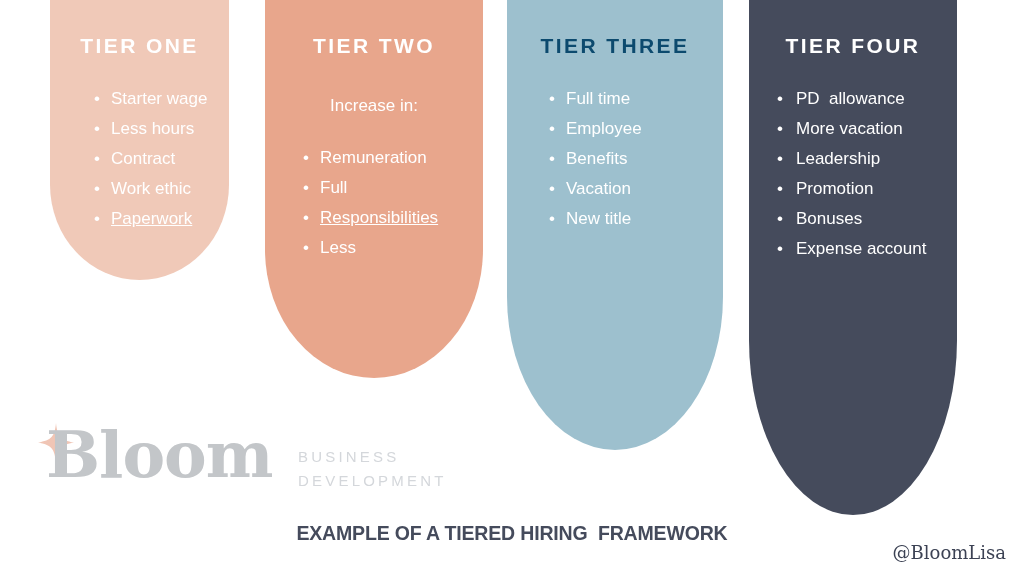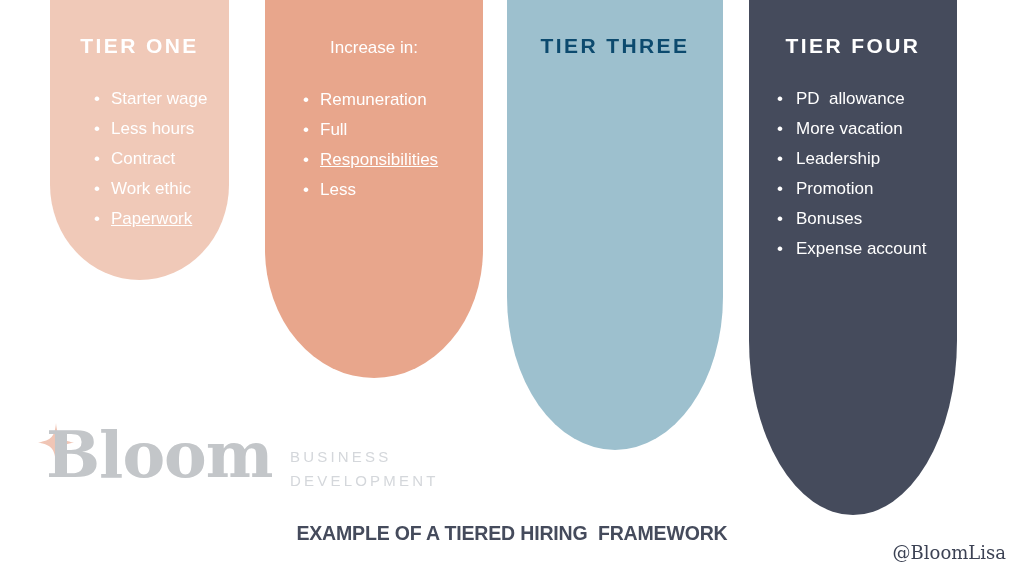--- a/index.html
+++ b/index.html
@@ -118,21 +118,21 @@
     font-family: "DejaVu Serif", serif;
     font-weight: bold;
     font-size: 64px;
     line-height: 72px;
     letter-spacing: -1px;
     color: #c3c6c9;
     margin: 0;
   }
   .logo-tagline {
     position: absolute;
-    left: 256px;
+    left: 264px;
     top: 30px;
     color: #d4d7db;
     font-size: 15px;
     letter-spacing: 3.2px;
     line-height: 24px;
   }
   .logo-tagline div { white-space: nowrap; }
 
   
   .caption {
@@ -171,34 +171,42 @@
       <li style="color: rgb(255, 255, 255);">Contract</li>
       <li style="color: rgb(255, 255, 255);">Work ethic</li>
       <li style="color: rgb(255, 255, 255); text-decoration: underline;">Paperwork</li>
     </ul>
   </div>
 </div>
 
 <div class="column" id="col-2">
   <div class="column-body" style="background: rgb(232, 166, 140);"></div>
   <div class="column-content">
+    <h2 class="tier-title" style="color: rgb(255, 255, 255);">TIER TWO</h2>
     <p class="tier-subtitle" style="color: rgb(255, 255, 255);">Increase in:</p>
     <ul class="tier-list">
       <li style="color: rgb(255, 255, 255);">Remuneration</li>
       <li style="color: rgb(255, 255, 255);">Full</li>
       <li style="color: rgb(255, 255, 255); text-decoration: underline;">Responsibilities</li>
       <li style="color: rgb(255, 255, 255);">Less</li>
     </ul>
   </div>
 </div>
 
 <div class="column" id="col-3">
   <div class="column-body" style="background: rgb(157, 192, 206);"></div>
   <div class="column-content">
     <h2 class="tier-title" style="color: #0c4a6e;">TIER THREE</h2>
+    <ul class="tier-list">
+      <li style="color: rgb(255, 255, 255);">Full time</li>
+      <li style="color: rgb(255, 255, 255);">Employee</li>
+      <li style="color: rgb(255, 255, 255);">Benefits</li>
+      <li style="color: rgb(255, 255, 255);">Vacation</li>
+      <li style="color: rgb(255, 255, 255);">New title</li>
+    </ul>
   </div>
 </div>
 
 <div class="column" id="col-4">
   <div class="column-body" style="background: rgb(69, 75, 92);"></div>
   <div class="column-content">
     <h2 class="tier-title" style="color: rgb(255, 255, 255);">TIER FOUR</h2>
     <ul class="tier-list">
       <li style="color: rgb(255, 255, 255);">PD  allowance</li>
       <li style="color: rgb(255, 255, 255);">More vacation</li>

